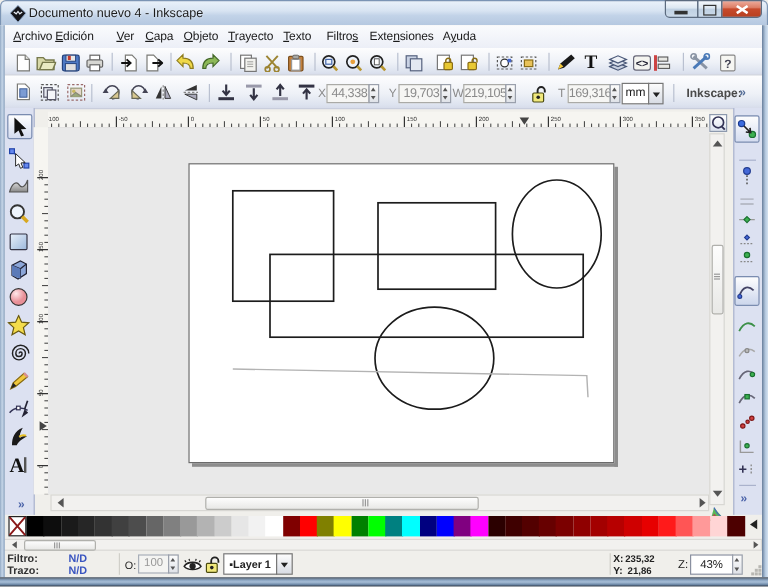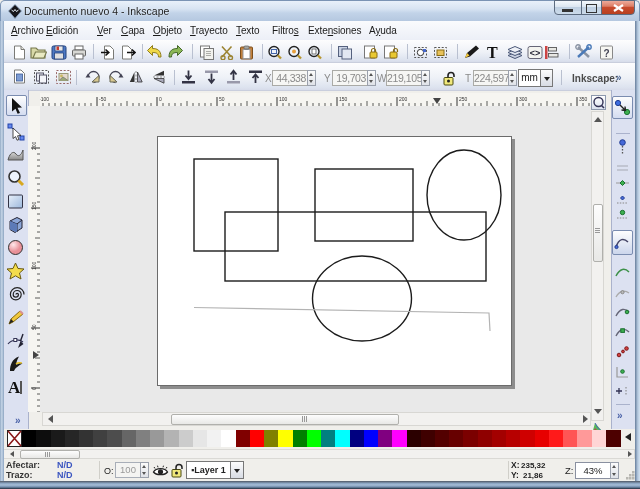--- a/index.html
+++ b/index.html
@@ -263,21 +263,21 @@
     <div class="spin" style="left:367px;top:70px"></div>
 <div class="lbl" style="left:377px;top:73px">W</div>
 <div class="fld" style="left:386px;top:70px;width:36px">219,105</div>
     <div class="spin" style="left:421px;top:70px"></div>
 <svg class="abs" style="left:443px;top:71px" width="13" height="15">
       <rect x="1" y="6.5" width="9" height="7.5" rx="1" fill="#f0e87c" stroke="#4a4a10"></rect>
       <path d="M5 6.5 L5 4.5 A3 3 0 0 1 11 4.5 L11 6" fill="none" stroke="#222" stroke-width="1.6"></path>
       <circle cx="5.5" cy="10" r="1.5" fill="#222"></circle>
     </svg>
 <div class="lbl" style="left:465px;top:73px">T</div>
-<div class="fld" style="left:473px;top:70px;width:36px">224,597</div>
+<div class="fld" style="left:473px;top:70px;width:36px">169,316</div>
     <div class="spin" style="left:508px;top:70px"></div>
 <div class="abs" style="left:518px;top:69px;width:23px;height:18px;background:#fff;border:1px solid #777;box-sizing:border-box;font-size:10px;color:#222;text-align:center;line-height:16px">mm</div>
 <div class="abs" style="left:540px;top:69px;width:13px;height:18px;background:linear-gradient(180deg,#fcfcfc,#d8dce4);border:1px solid #777;box-sizing:border-box">
       <div style="margin:7px auto 0;width:0;height:0;border-left:3.5px solid transparent;border-right:3.5px solid transparent;border-top:4px solid #222"></div>
     </div>
 <div class="s1" style="left:561px;top:70px;height:15px"></div>
 <div class="abs" style="left:572px;top:73px;font-size:10px;font-weight:bold;color:#4a4a4a">Inkscape:</div>
 <div class="abs" style="left:616px;top:72px;font-size:10px;font-weight:bold;color:#506a96">»</div>
 
 <div id="toolbox"></div>
@@ -691,21 +691,21 @@
     <div class="abs" style="left:563.1px;top:429.5px;width:14.8px;height:17px;background:#ff5555"></div>
     <div class="abs" style="left:577.4px;top:429.5px;width:14.8px;height:17px;background:#ff9999"></div>
     <div class="abs" style="left:591.6px;top:429.5px;width:14.8px;height:17px;background:#ffd5d5"></div>
     <div class="abs" style="left:605.8px;top:429.5px;width:14.8px;height:17px;background:#4d0000"></div>
     <div class="abs" style="left:625px;top:433px;width:0;height:0;border-top:4px solid transparent;border-bottom:4px solid transparent;border-right:6px solid #222"></div>
     <div class="abs" style="left:2px;top:449px;width:633px;height:10px;background:#f2f1ef;border:1px solid #dad9d5;box-sizing:border-box"></div>
     <div class="abs" style="left:10px;top:451px;width:0;height:0;border-top:3px solid transparent;border-bottom:3px solid transparent;border-right:4px solid #555"></div>
     <div class="abs" style="left:628px;top:451px;width:0;height:0;border-top:3px solid transparent;border-bottom:3px solid transparent;border-left:4px solid #555"></div>
     <div class="sb-thumb" style="left:20px;top:449.5px;width:60px;height:9px"></div>
     <div class="abs" style="left:45px;top:451.5px;width:1px;height:5px;background:#999;box-shadow:2px 0 0 #999,4px 0 0 #999"></div>
-<div class="abs" style="left:6px;top:460px;font-size:9px;font-weight:bold;color:#333">Afectar:</div>
+<div class="abs" style="left:6px;top:460px;font-size:9px;font-weight:bold;color:#333">Filtro:</div>
 <div class="abs" style="left:57px;top:460px;font-size:9px;font-weight:bold;color:#3a55c0">N/D</div>
 <div class="abs" style="left:6px;top:470px;font-size:9px;font-weight:bold;color:#333">Trazo:</div>
 <div class="abs" style="left:57px;top:470px;font-size:9px;font-weight:bold;color:#3a55c0">N/D</div>
 <div class="abs" style="left:99px;top:461px;width:1px;height:18px;background:#d0cfc9"></div>
 <div class="abs" style="left:104px;top:466px;font-size:9px;color:#222">O:</div>
 <div class="abs" style="left:115px;top:462px;width:26px;height:16px;background:#f4f4f2;border:1px solid #a8aeb8;box-sizing:border-box;font-size:9.5px;color:#999;text-align:center;line-height:14px">100</div>
 <div class="spin" style="left:140px;top:462px;height:16px"></div>
 <svg class="abs" style="left:152px;top:464px" width="17" height="14">
       <path d="M1.5 8 C4 3.5 13 3.5 15.5 8 C13 11.5 4 11.5 1.5 8 Z" fill="#fff" stroke="#222" stroke-width="1.3"></path>
       <circle cx="8.5" cy="7.8" r="2.6" fill="#222"></circle>

